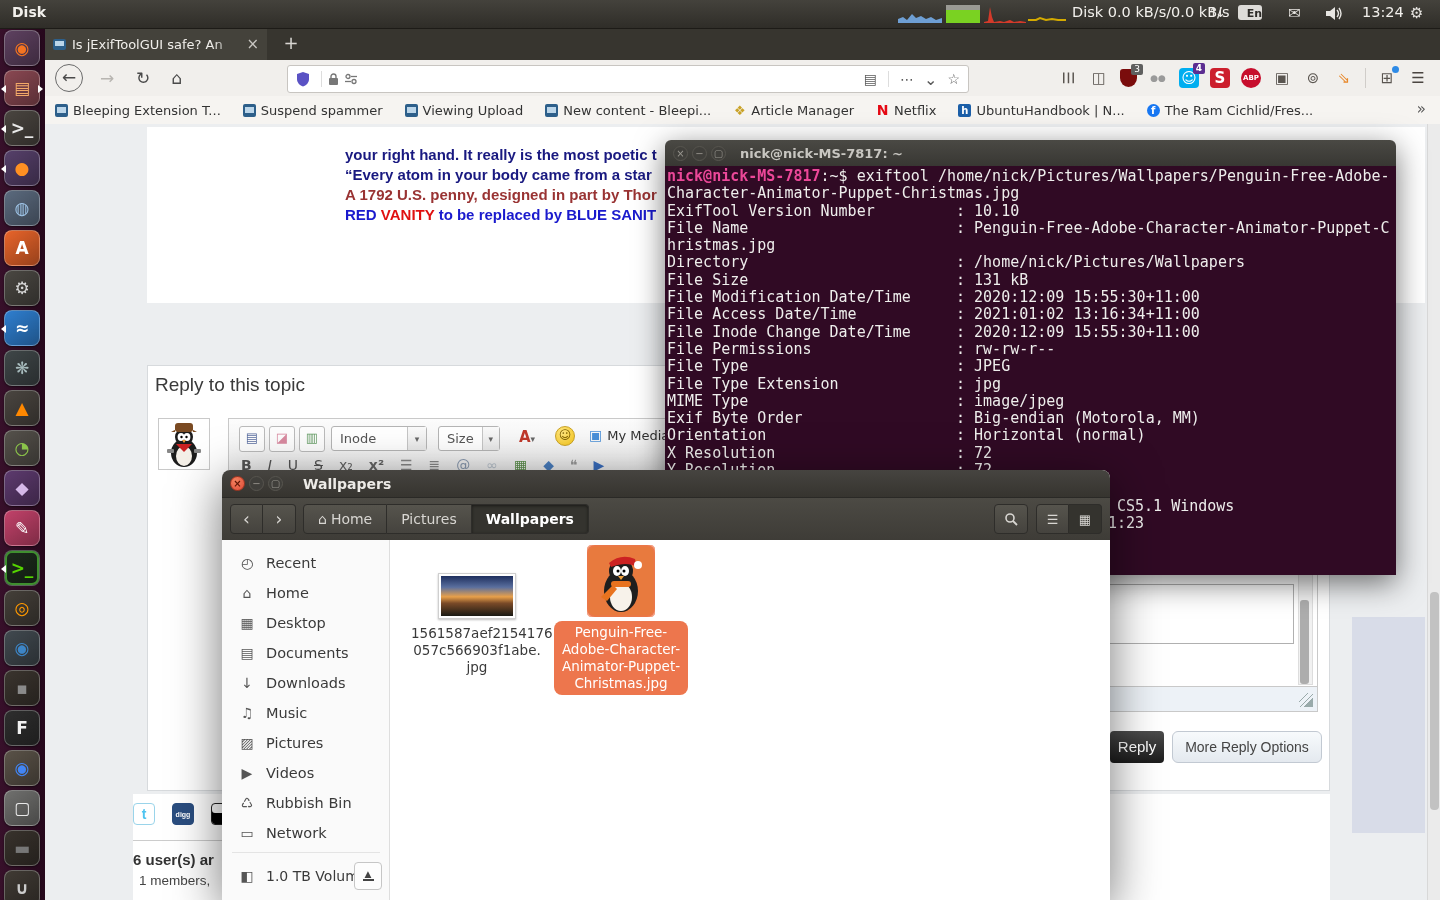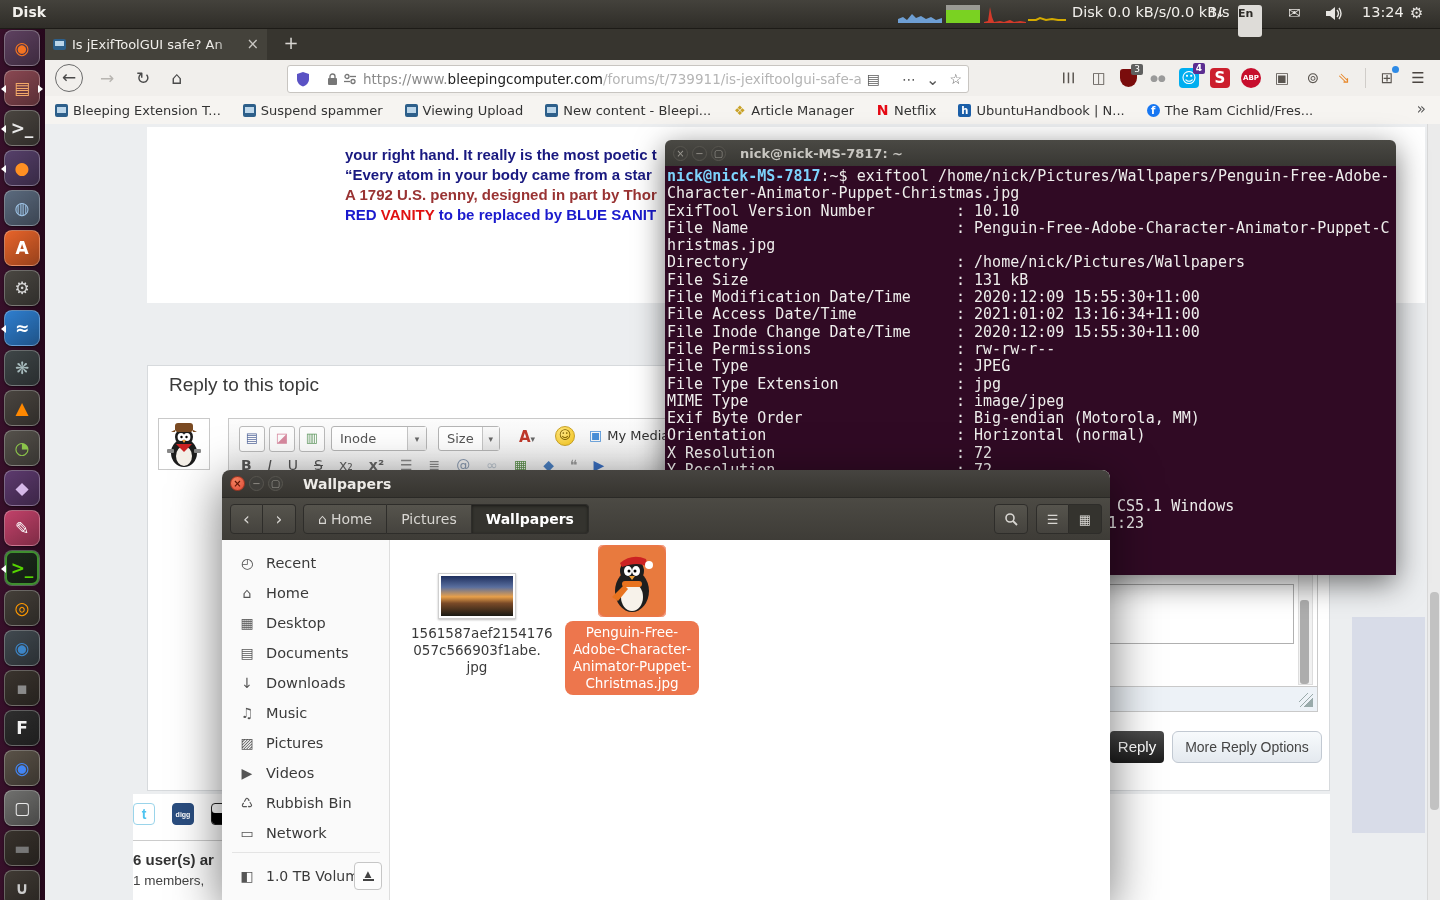--- a/index.html
+++ b/index.html
@@ -5,22 +5,22 @@
   html,body{margin:0;padding:0;background:#555;}
   #desktop{position:relative;width:1440px;height:900px;overflow:hidden;background:#2c0a1e;
     font-family:"DejaVu Sans",sans-serif;}
   .abs{position:absolute;}
   
   #top-panel{position:absolute;left:0;top:0;width:1440px;height:28px;z-index:60;
     background:linear-gradient(#44423c,#2f2d28);border-bottom:1px solid #1d1b17;
     color:#f2f0ec;font-size:14px;}
   #top-panel .txt{position:absolute;top:4px;}
   .indicator{color:#e8e6e2;}
-  #kbd-en{position:absolute;top:5px;width:24px;height:32px;background:#dedcd8;color:#2e2c28;
-    border-radius:3px;font-size:11px;font-weight:bold;text-align:left;line-height:17px;}
+  #kbd-en{position:absolute;top:5px;width:24px;height:15px;background:#dedcd8;color:#2e2c28;
+    border-radius:3px;font-size:11px;font-weight:bold;text-align:right;line-height:17px;}
   
   #launcher{position:absolute;left:0;top:28px;width:45px;height:872px;z-index:50;
     background:linear-gradient(90deg,#37102a,#26081c);}
   .tile{position:absolute;left:4px;width:36px;height:36px;border-radius:8px;
     border:1px solid rgba(255,255,255,.28);box-sizing:border-box;
     display:flex;align-items:center;justify-content:center;
     box-shadow:0 1px 2px rgba(0,0,0,.5);}
   .tile .tg{font-size:17px;font-weight:bold;line-height:1;}
   .pipL{position:absolute;left:-4px;top:14px;width:0;height:0;border-left:5px solid #fff;
     border-top:4px solid transparent;border-bottom:4px solid transparent;transform:rotate(180deg);}
@@ -114,21 +114,21 @@
     border-radius:6px 6px 0 0;box-shadow:0 8px 30px rgba(0,0,0,.55);}
   #term-titlebar{position:absolute;left:0;top:0;width:100%;height:26px;border-radius:6px 6px 0 0;
     background:linear-gradient(#4a4944,#383733);display:flex;align-items:center;padding-left:8px;box-sizing:border-box;}
   #term-title{color:#c8c6c1;font-weight:bold;font-size:13px;margin-left:10px;}
   .wbtn{width:15px;height:15px;border-radius:50%;margin-right:4px;display:flex;align-items:center;
     justify-content:center;font-size:10px;box-sizing:border-box;flex:none;}
   .wbtn.idle{background:#403f3b;border:1px solid #57554f;color:#98968f;}
   #term-body{position:absolute;left:0;top:26px;width:100%;height:409px;background:#300a24;overflow:hidden;}
   #term-lines{position:absolute;left:2px;top:2px;font-family:"DejaVu Sans Mono",monospace;
     font-size:15px;line-height:17.3px;color:#eeeeec;white-space:pre;}
-  .prompt{color:#7dd3fc;font-weight:bold;}
+  .prompt{color:#ec4899;font-weight:bold;}
   .tfrag{position:absolute;font-family:"DejaVu Sans Mono",monospace;font-size:15px;color:#eeeeec;white-space:pre;}
   
   #files{position:absolute;left:222px;top:470px;width:888px;height:430px;z-index:30;
     border-radius:8px 8px 0 0;box-shadow:0 12px 50px rgba(0,0,0,.55);overflow:hidden;background:#fff;}
   #files-titlebar{position:absolute;left:0;top:0;width:100%;height:28px;
     background:linear-gradient(#464440,#36342f);border-bottom:1px solid #2a2926;
     display:flex;align-items:center;padding-left:8px;box-sizing:border-box;}
   .wbtn.close{background:radial-gradient(circle at 35% 30%,#f3825f,#df4b38);border:1px solid #a33722;color:#5e1505;font-weight:bold;}
   #files-title{color:#eceae6;font-weight:bold;font-size:14px;margin-left:16px;}
   #files-toolbar{position:absolute;left:0;top:28px;width:100%;height:42px;
@@ -198,21 +198,20 @@
         <svg width="11" height="13" viewBox="0 0 11 13" style="flex:none;margin-right:5px;">
           <rect x="1" y="5" width="9" height="7" rx="1" fill="#777"></rect>
             <path d="M3 5 V3.5 a2.5 2.5 0 0 1 5 0 V5" fill="none" stroke="#777" stroke-width="1.4"></path>
         </svg>
         <svg width="14" height="12" viewBox="0 0 14 12" style="flex:none;margin-right:6px;">
           <circle cx="4" cy="3.5" r="2" fill="none" stroke="#777" stroke-width="1.3"></circle>
             <line x1="7" y1="3.5" x2="13" y2="3.5" stroke="#777" stroke-width="1.3"></line>
           <circle cx="10" cy="8.5" r="2" fill="none" stroke="#777" stroke-width="1.3"></circle>
             <line x1="1" y1="8.5" x2="7" y2="8.5" stroke="#777" stroke-width="1.3"></line>
         </svg>
-        <span class="nowrap"><span class="dim">https://www.</span><span>bleepingcomputer.com</span><span class="fade">/forums/t/739911/is-jexiftoolgui-safe-a</span></span>
         <span style="flex:1;"></span>
         <span class="uicon">▤</span>
         <span class="sep"></span>
         <span class="uicon">⋯</span>
         <span class="uicon" style="font-size:16px;">⌄</span>
         <span class="uicon" style="margin-right:8px;">☆</span>
       </div>
 
       <div id="ext-strip">
           <span class="ext">
@@ -297,21 +296,21 @@
 
   <div class="whitepanel" style="left:147px;top:127px;width:1278px;height:176px;z-index:6;"></div>
   <div id="sig" style="z-index:7;">
     <div style="color:#191980;">your right hand. It really is the most poetic t</div>
     <div style="color:#191980;">“Every atom in your body came from a star</div>
     <div style="color:#993333;">A 1792 U.S. penny, designed in part by Thor</div>
     <div><span style="color:#1a1acd;">RED </span><span style="color:#e01010;">VANITY</span><span style="color:#1a1acd;"> to be replaced by </span><span style="color:#1a1acd;">BLUE SANIT</span></div>
   </div>
 
   <div id="reply-panel" style="z-index:6;"></div>
-  <div id="reply-heading" style="z-index:7;margin-left:14px;">Reply to this topic</div>
+  <div id="reply-heading" style="z-index:7;">Reply to this topic</div>
 
   <div id="avatar" style="z-index:7;">
     <svg width="50" height="50" viewBox="0 0 50 50">
       <ellipse cx="25" cy="34" rx="13" ry="14" fill="#1c1c1c"></ellipse>
       <ellipse cx="25" cy="37" rx="8" ry="10" fill="#f5f0e8"></ellipse>
       <circle cx="25" cy="18" r="9" fill="#1c1c1c"></circle>
       <ellipse cx="22" cy="18" rx="3.4" ry="4" fill="#fff"></ellipse>
         <ellipse cx="28" cy="18" rx="3.4" ry="4" fill="#fff"></ellipse>
       <circle cx="22.5" cy="18" r="1.2" fill="#000"></circle>
         <circle cx="27.5" cy="18" r="1.2" fill="#000"></circle>
@@ -379,21 +378,21 @@
   <div id="lavender" style="z-index:6;"></div>
 
   <div class="whitepanel" style="left:133px;top:794px;width:1197px;height:106px;z-index:6;"></div>
   <div id="social-row" style="position:absolute;left:133px;top:803px;z-index:7;display:flex;gap:17px;">
       <div class="social" style="background: rgb(255, 255, 255); border: 1px solid rgb(154, 212, 234); color: rgb(79, 196, 240); font-weight: bold; font-size: 14px;">t</div>
       <div class="social" style="background: rgb(42, 77, 127); border: 1px solid rgb(42, 77, 127); color: rgb(255, 255, 255); font-weight: bold; font-size: 7px;">digg</div>
       <div class="social" style="background: linear-gradient(90deg, rgb(255, 255, 255) 50%, rgb(50, 116, 209) 50%); border: 1px solid rgb(34, 34, 34); color: rgb(50, 116, 209); font-weight: bold; font-size: 14px; box-shadow: rgb(0, 0, 0) 0px -11px 0px inset;"></div>
     </div>
   <div style="position:absolute;left:133px;top:840px;width:89px;height:1px;background:#ccc;z-index:7;"></div>
   <div id="foot1" style="z-index:7;">6 user(s) ar</div>
-  <div id="foot2" style="z-index:7;">1 members,</div>
+  <div id="foot2" style="z-index:7;padding-left:6px;">1 members,</div>
 
   <div id="pg-scroll" style="z-index:8;">
       <div id="pg-thumb"></div>
     </div>
 
   <div id="term">
     <div id="term-titlebar">
       <span class="wbtn idle">×</span>
       <span class="wbtn idle">−</span>
       <span class="wbtn idle">▢</span>
@@ -497,21 +496,21 @@
 
     <div class="fitem" id="f1" style="left:189px;top:103px;width:132px;z-index:2;color:#3a3a3a;">
       <div class="thumb">
           <div class="pic"></div>
         </div>
       <div class="flabel">1561587aef2154176
 057c566903f1abe.
 jpg</div>
     </div>
 
-    <div class="fitem" id="f2" style="left:343px;top:75px;width:134px;z-index:2;">
+    <div class="fitem" id="f2" style="left:332px;top:75px;width:134px;z-index:2;">
       <svg width="68" height="72" viewBox="0 0 68 72" style="margin:0 auto 4px;">
         <rect x="0" y="0" width="68" height="72" rx="8" fill="#e87a3e"></rect>
         <rect x="0" y="0" width="68" height="72" rx="8" fill="none" stroke="#ED764D" stroke-width="3" opacity="0.7"></rect>
         <ellipse cx="34" cy="46" rx="17" ry="21" fill="#1e1e1e"></ellipse>
         <ellipse cx="34" cy="52" rx="11" ry="14" fill="#f7f2ea"></ellipse>
         <circle cx="34" cy="26" r="12" fill="#1e1e1e"></circle>
         <ellipse cx="30" cy="26" rx="4" ry="5" fill="#fff"></ellipse>
           <ellipse cx="38" cy="26" rx="4" ry="5" fill="#fff"></ellipse>
         <circle cx="31" cy="26" r="1.5" fill="#000"></circle>
           <circle cx="37" cy="26" r="1.5" fill="#000"></circle>

